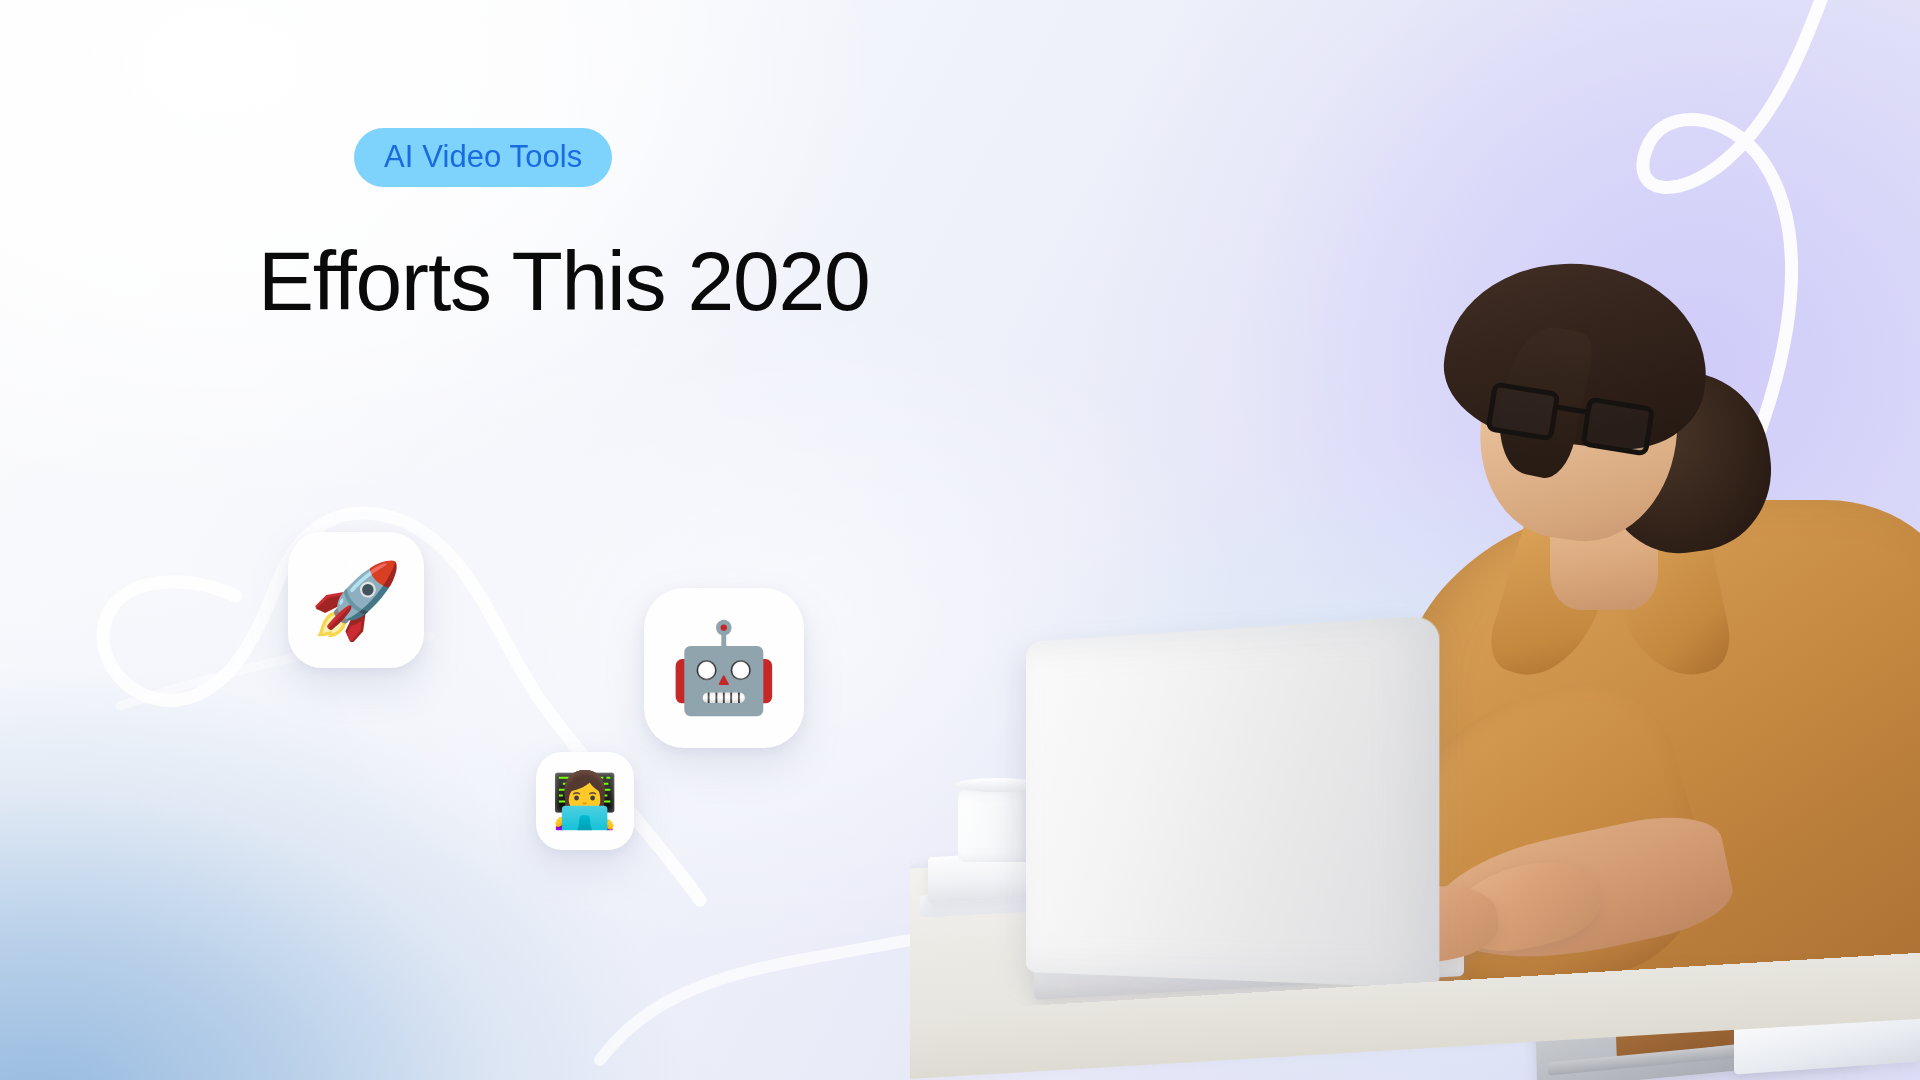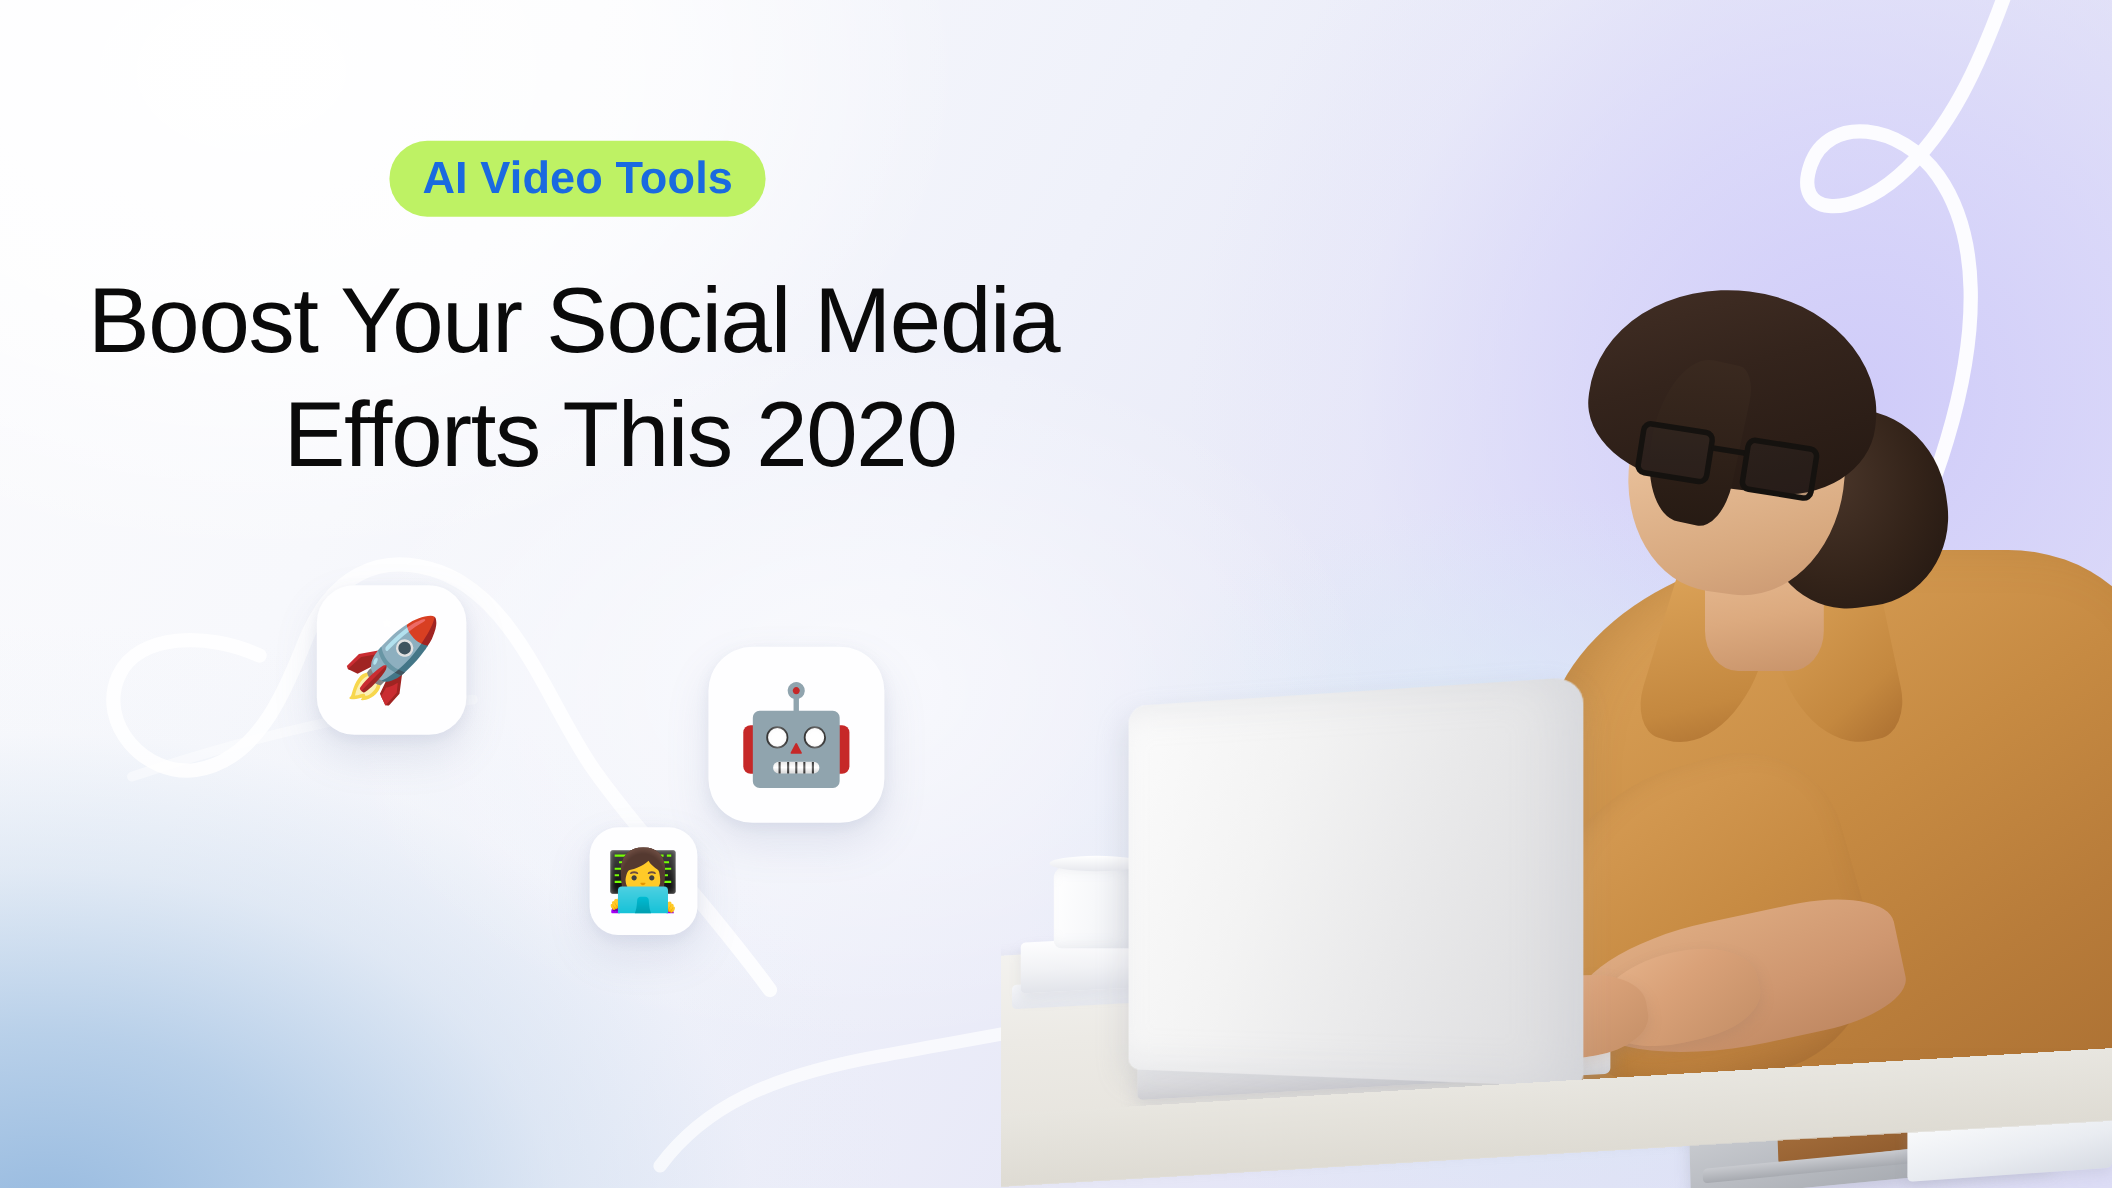--- a/index.html
+++ b/index.html
@@ -81,24 +81,24 @@
     width: 1180px;
     padding-left: 78px;
     box-sizing: border-box;
   }
 
   .badge {
     display: inline-block;
     margin-top: 128px;
     padding: 13px 30px 15px 30px;
     border-radius: 999px;
-    background: #bef264;
+    background: #7dd3fc;
     color: #1a6ae0;
-    font-size: 41px;
-    font-weight: 700;
+    font-size: 31px;
+    font-weight: 400;
     letter-spacing: 0.1px;
     line-height: 1;
     white-space: nowrap;
     margin-left: 276px;
   }
 
   .headline {
     margin: 0;
     padding-top: 42px;
     color: #0a0a0a;
@@ -459,21 +459,20 @@
     <div class="tablet-inner"></div>
     <div class="tablet-band"></div>
     <div class="paper-stack-br"></div>
     <div class="desk-front"></div>
   </div>
 
   <div class="copy">
     <div class="badge">AI Video Tools</div>
 
     <h1 class="headline">
-      <span class="line line-1">Boost Your Social Media</span>
       <span class="line line-2">Efforts This 2020</span>
     </h1>
   </div>
 
   <div class="emoji-card" id="card-rocket">
     <span class="glyph">🚀</span>
   </div>
 
   <div class="emoji-card" id="card-robot">
     <span class="glyph">🤖</span>

